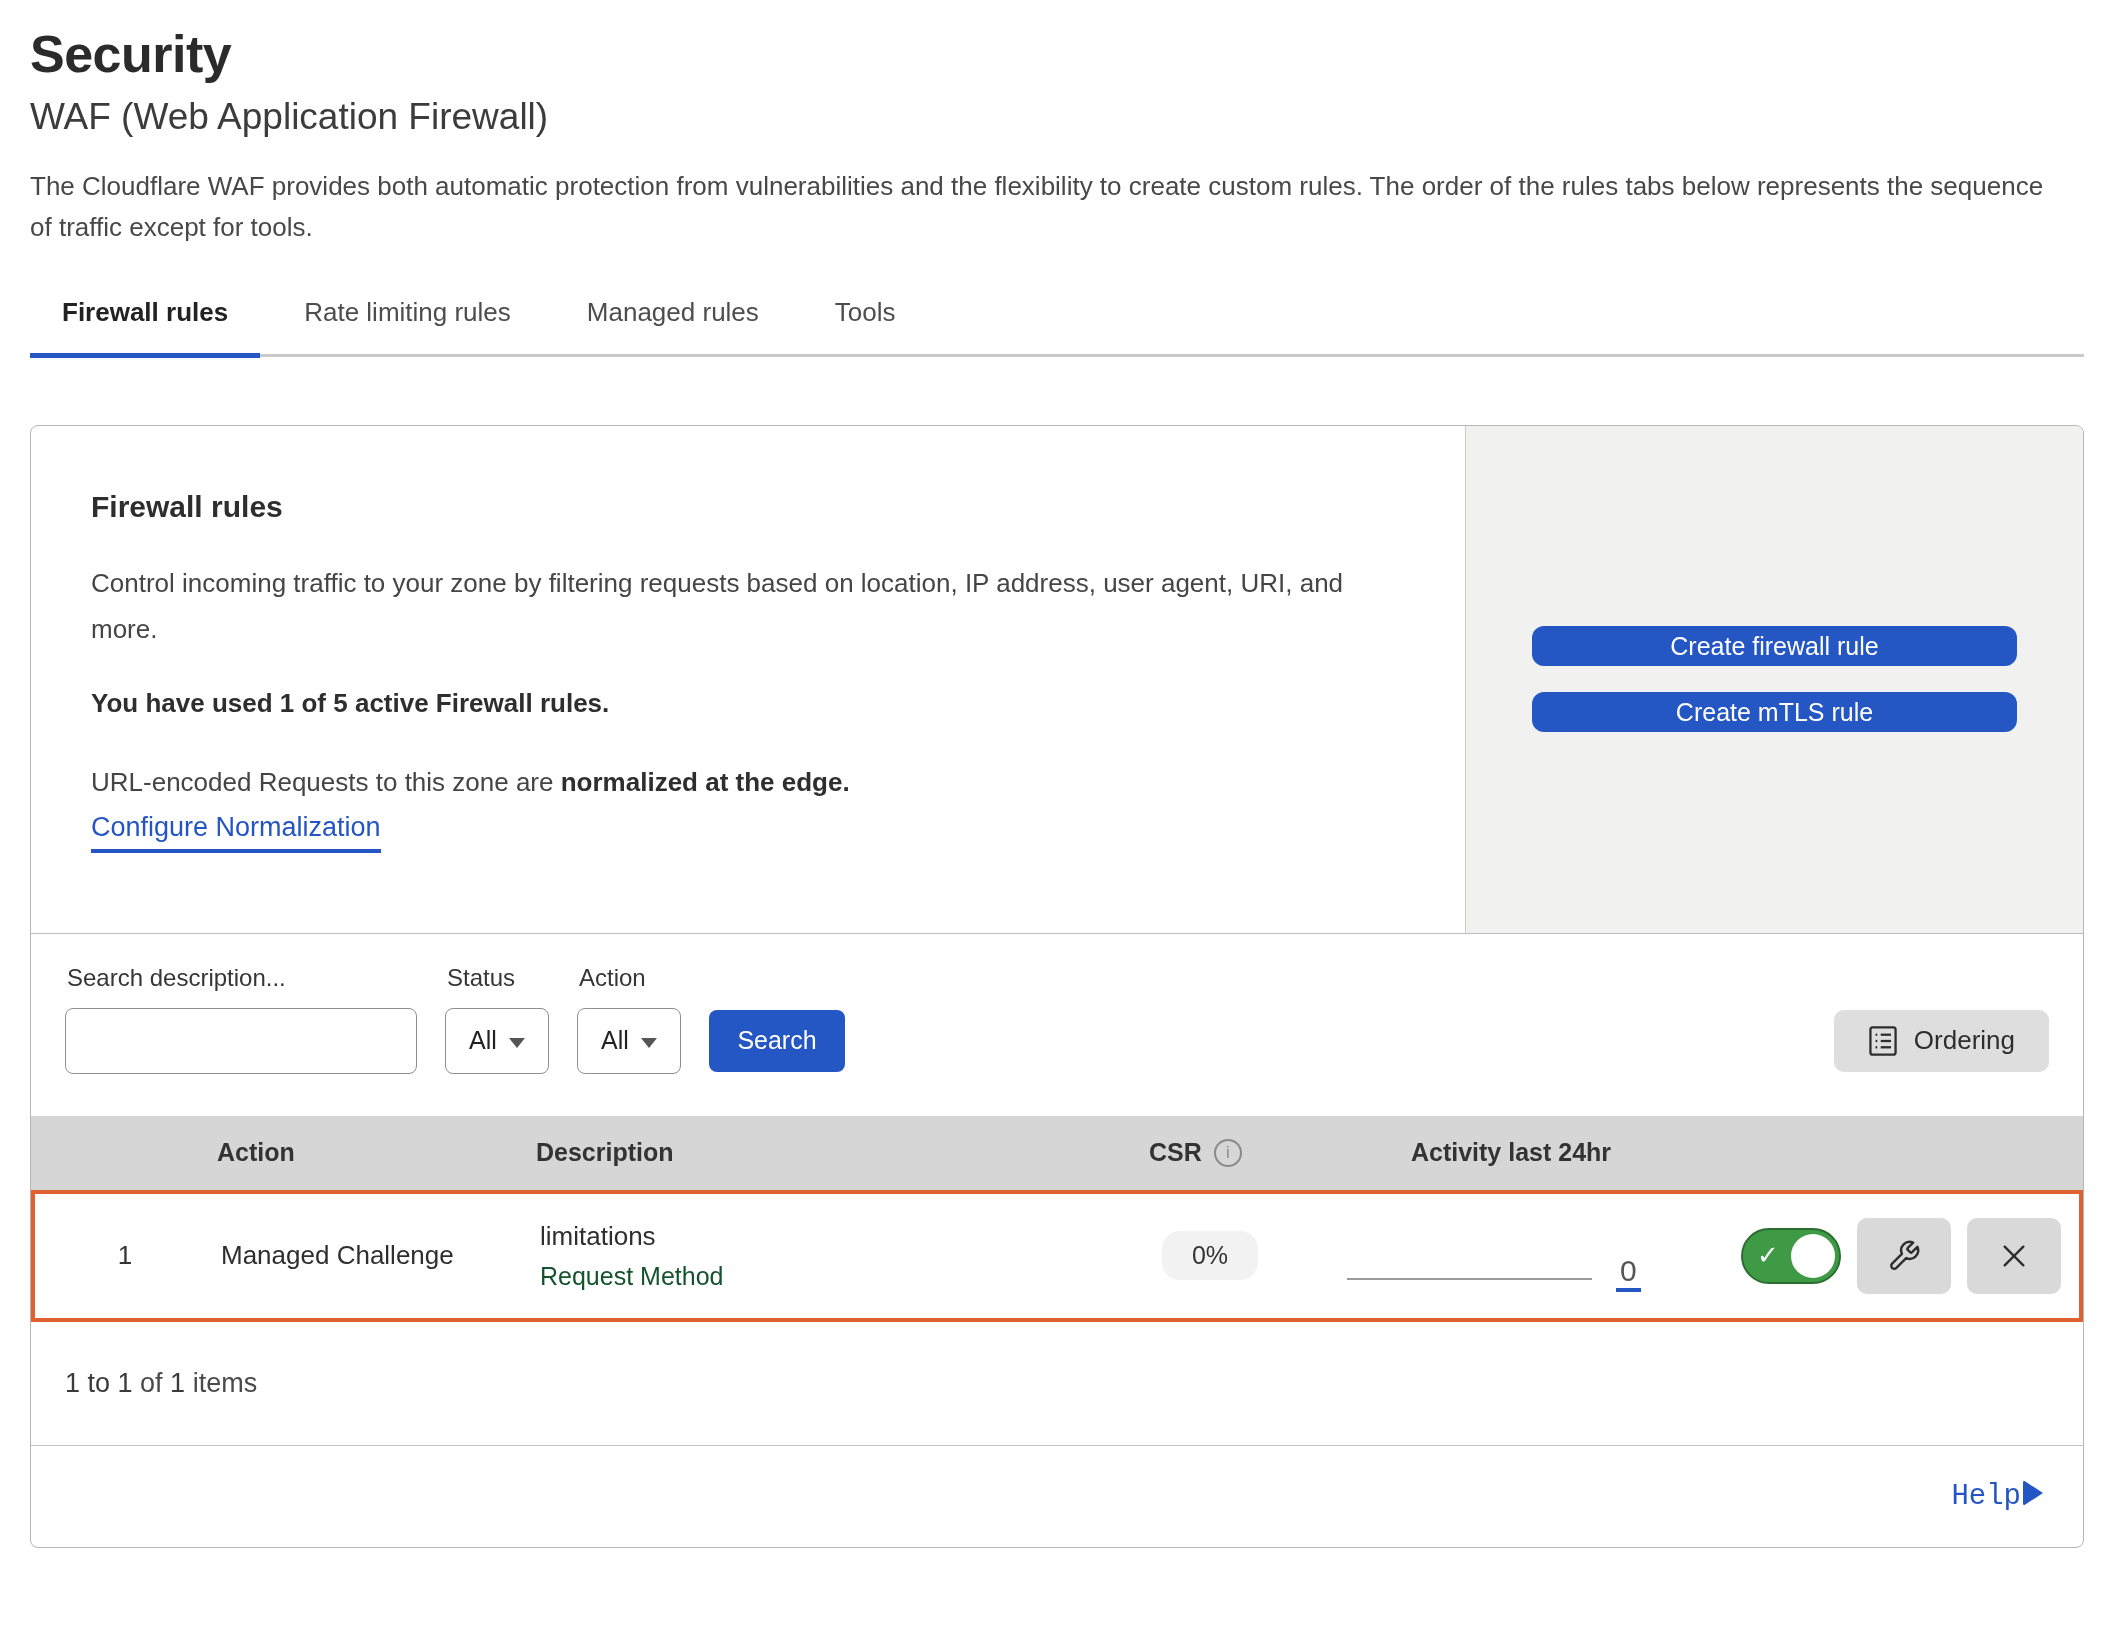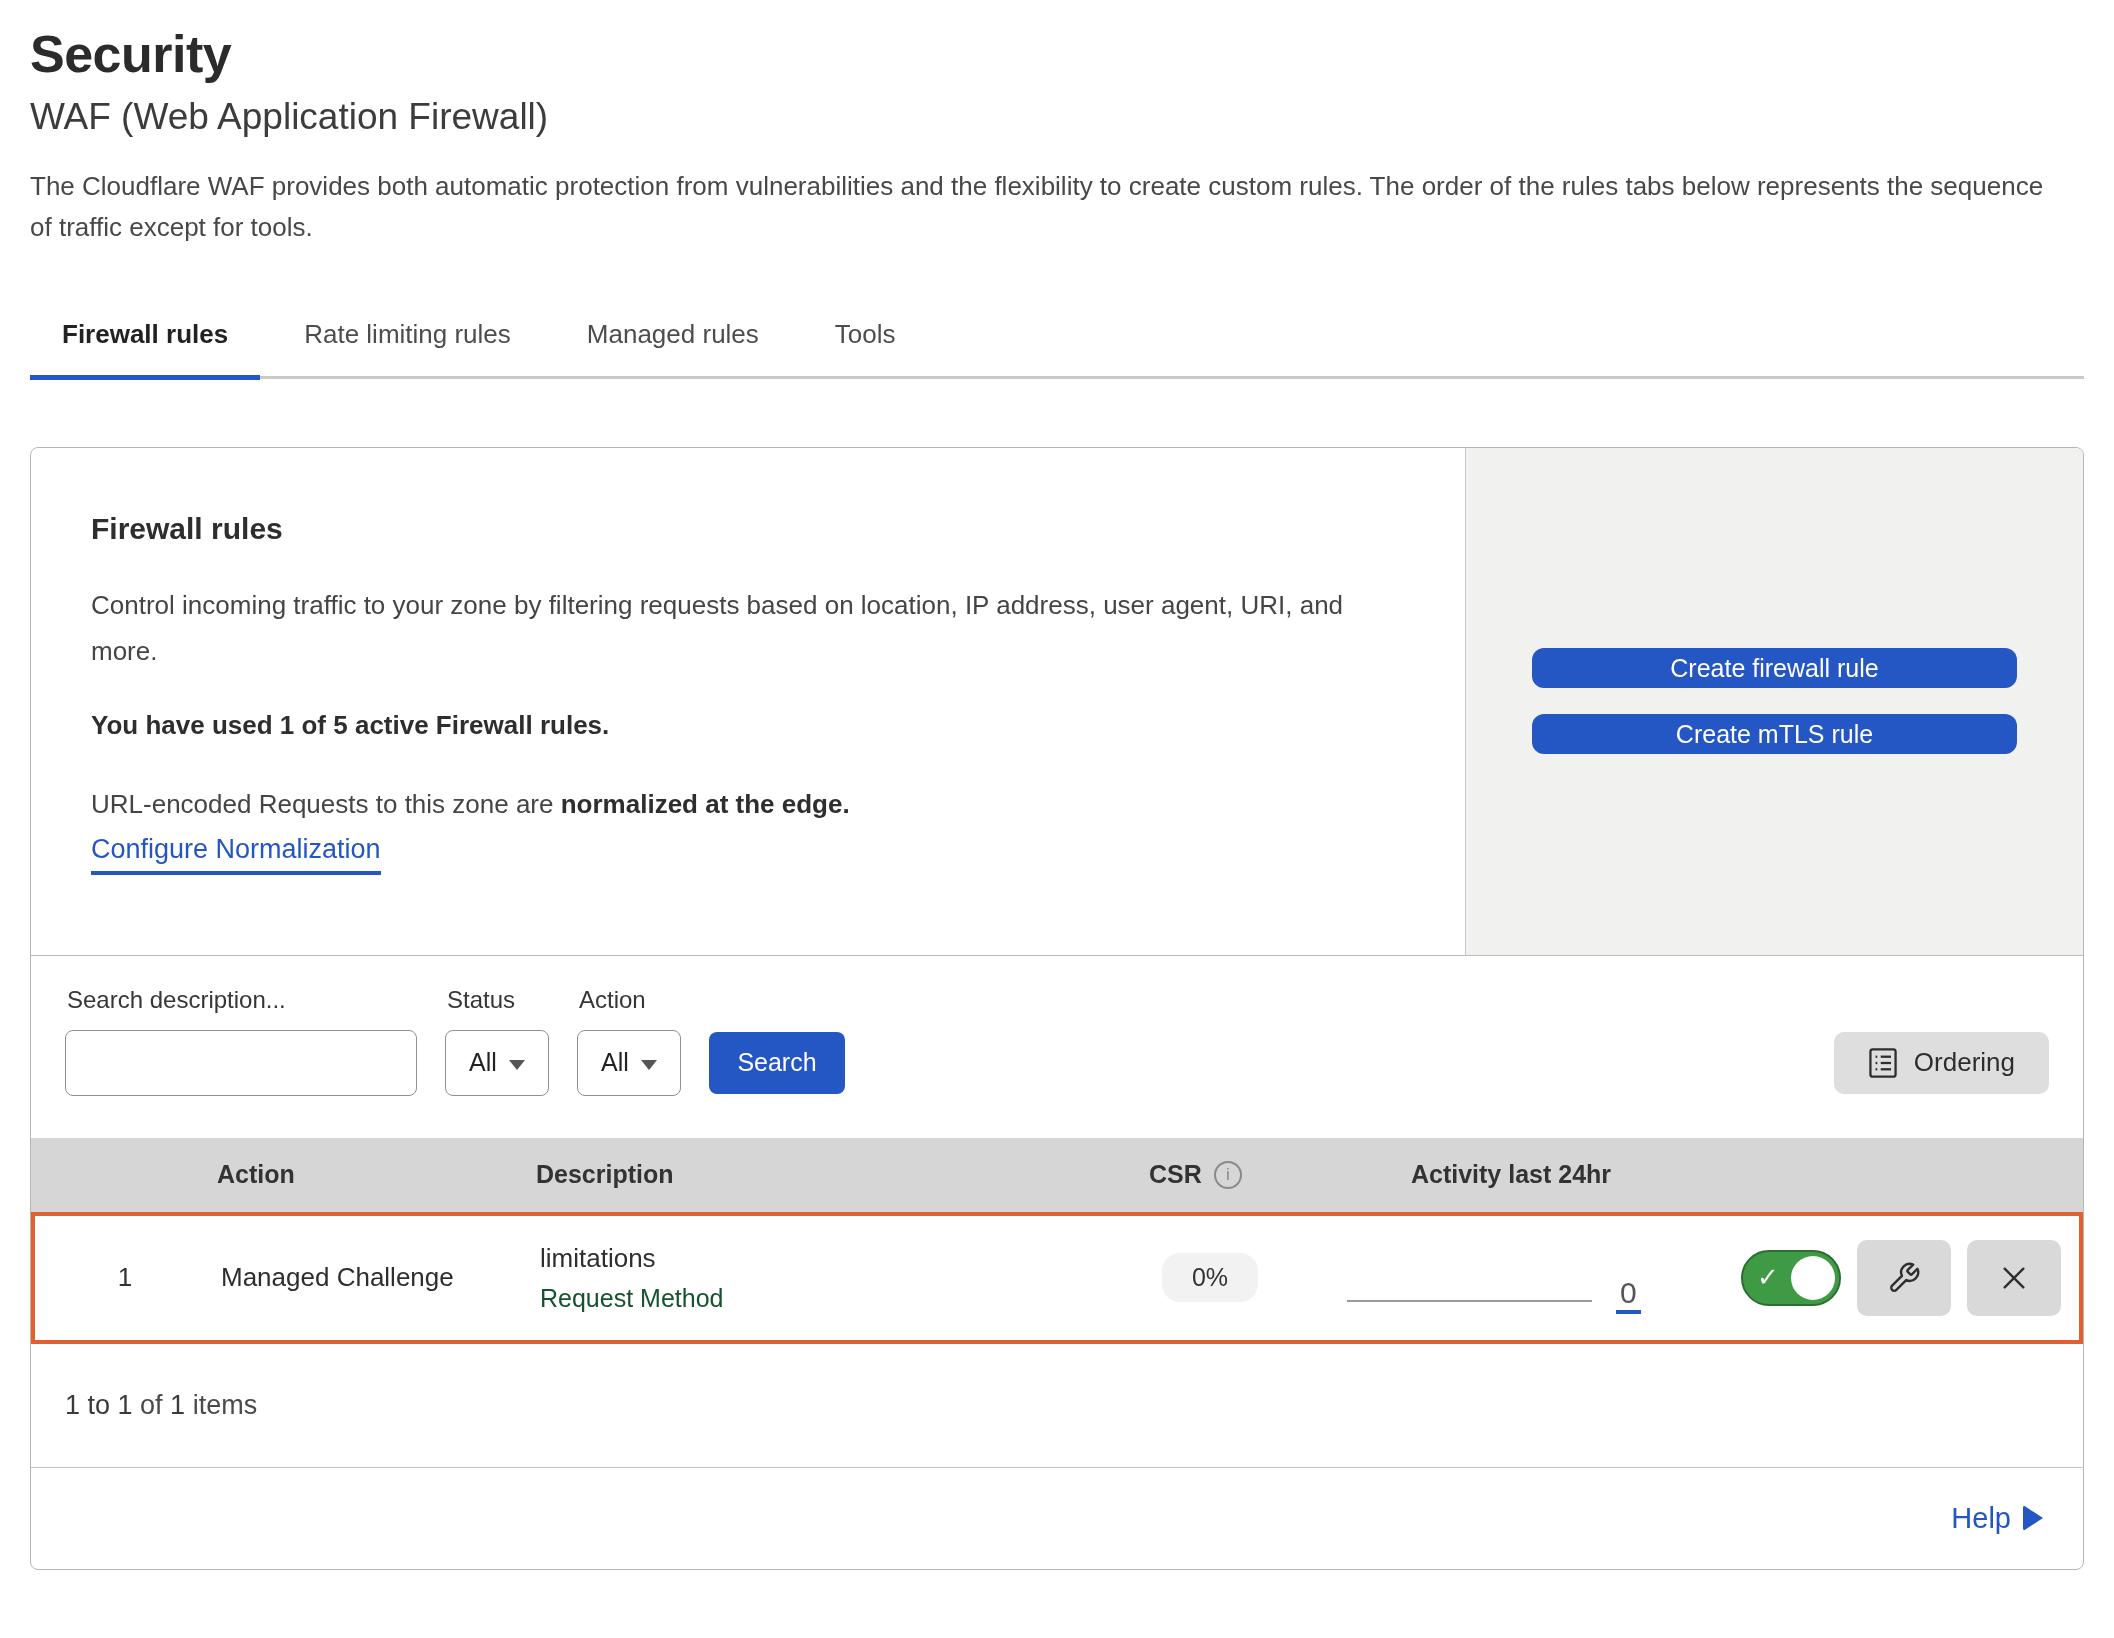--- a/index.html
+++ b/index.html
@@ -13,21 +13,21 @@
   html,body{margin:0;padding:0;background:#ffffff;}
   body{
     width:2114px;height:1638px;
     font-family:"Liberation Sans","DejaVu Sans",sans-serif;
     color:#333;overflow:hidden;
   }
   .page{padding:26px 30px 0 30px;}
 
   h1.page-title{font-size:52px;line-height:1.1;margin:0 0 12px 0;font-weight:700;color:#2b2b2b;letter-spacing:-0.5px;}
   h2.page-subtitle{font-size:37px;line-height:1.2;margin:4px 0 26px 0;font-weight:400;color:#3c3c3c;}
-  p.page-desc{font-size:26px;line-height:1.6;color:#484848;margin:0 0 56px 0;max-width:2030px;}
+  p.page-desc{font-size:26px;line-height:1.6;color:#484848;margin:0 0 34px 0;max-width:2030px;}
 
   
   .tabs{display:flex;border-bottom:3px solid #c9c9c9;position:relative;}
   .tab{font-size:26px;color:#4d4d4d;padding:14px 32px 26px 32px;position:relative;cursor:pointer;white-space:nowrap;}
   .tab:first-child{margin-left:0;}
   .tab.active{font-weight:700;color:#222;}
   .tab.active::after{content:"";position:absolute;left:0;right:0;bottom:-4px;height:5px;background:var(--accent-blue);}
   .tab + .tab{margin-left:12px;}
 
   
@@ -81,21 +81,21 @@
   .toggle{width:100px;height:56px;background:var(--toggle-green);border:2.5px solid var(--toggle-green-border);border-radius:30px;position:relative;cursor:pointer;flex:none;}
   .toggle .check{position:absolute;left:14px;top:50%;transform:translateY(-52%);color:#fff;font-size:26px;font-weight:700;}
   .toggle .knob{position:absolute;right:4px;top:50%;transform:translateY(-50%);width:44px;height:44px;background:#fff;border-radius:50%;}
 
   .icon-btn{width:94px;height:76px;background:#d9d9d9;border:none;border-radius:10px;display:flex;align-items:center;justify-content:center;cursor:pointer;}
 
   
   .table-footer{padding:46px 34px;font-size:27px;color:#4a4a4a;}
   .table-footer .b{font-weight:400;color:#3a3a3a;}
   .help-row{border-top:1.5px solid #c4c4c4;padding:34px 40px;display:flex;justify-content:flex-end;align-items:center;}
-  .help-link{display:flex;align-items:center;gap:12px;color:var(--link-blue);font-size:29px;cursor:pointer;text-decoration:none;}
+  .help-link{display:flex;gap:2px;color:var(--link-blue);font-size:29px;cursor:pointer;text-decoration:none;font-family:Liberation Mono, monospace;}
   .help-arrow{width:0;height:0;border-top:13px solid transparent;border-bottom:13px solid transparent;border-left:20px solid var(--link-blue);border-radius:3px;}
 
   svg.icn{display:block;}
 </style>
 </head>
 <body>
 
 <div class="page">
 
   <h1 class="page-title">Security</h1>

